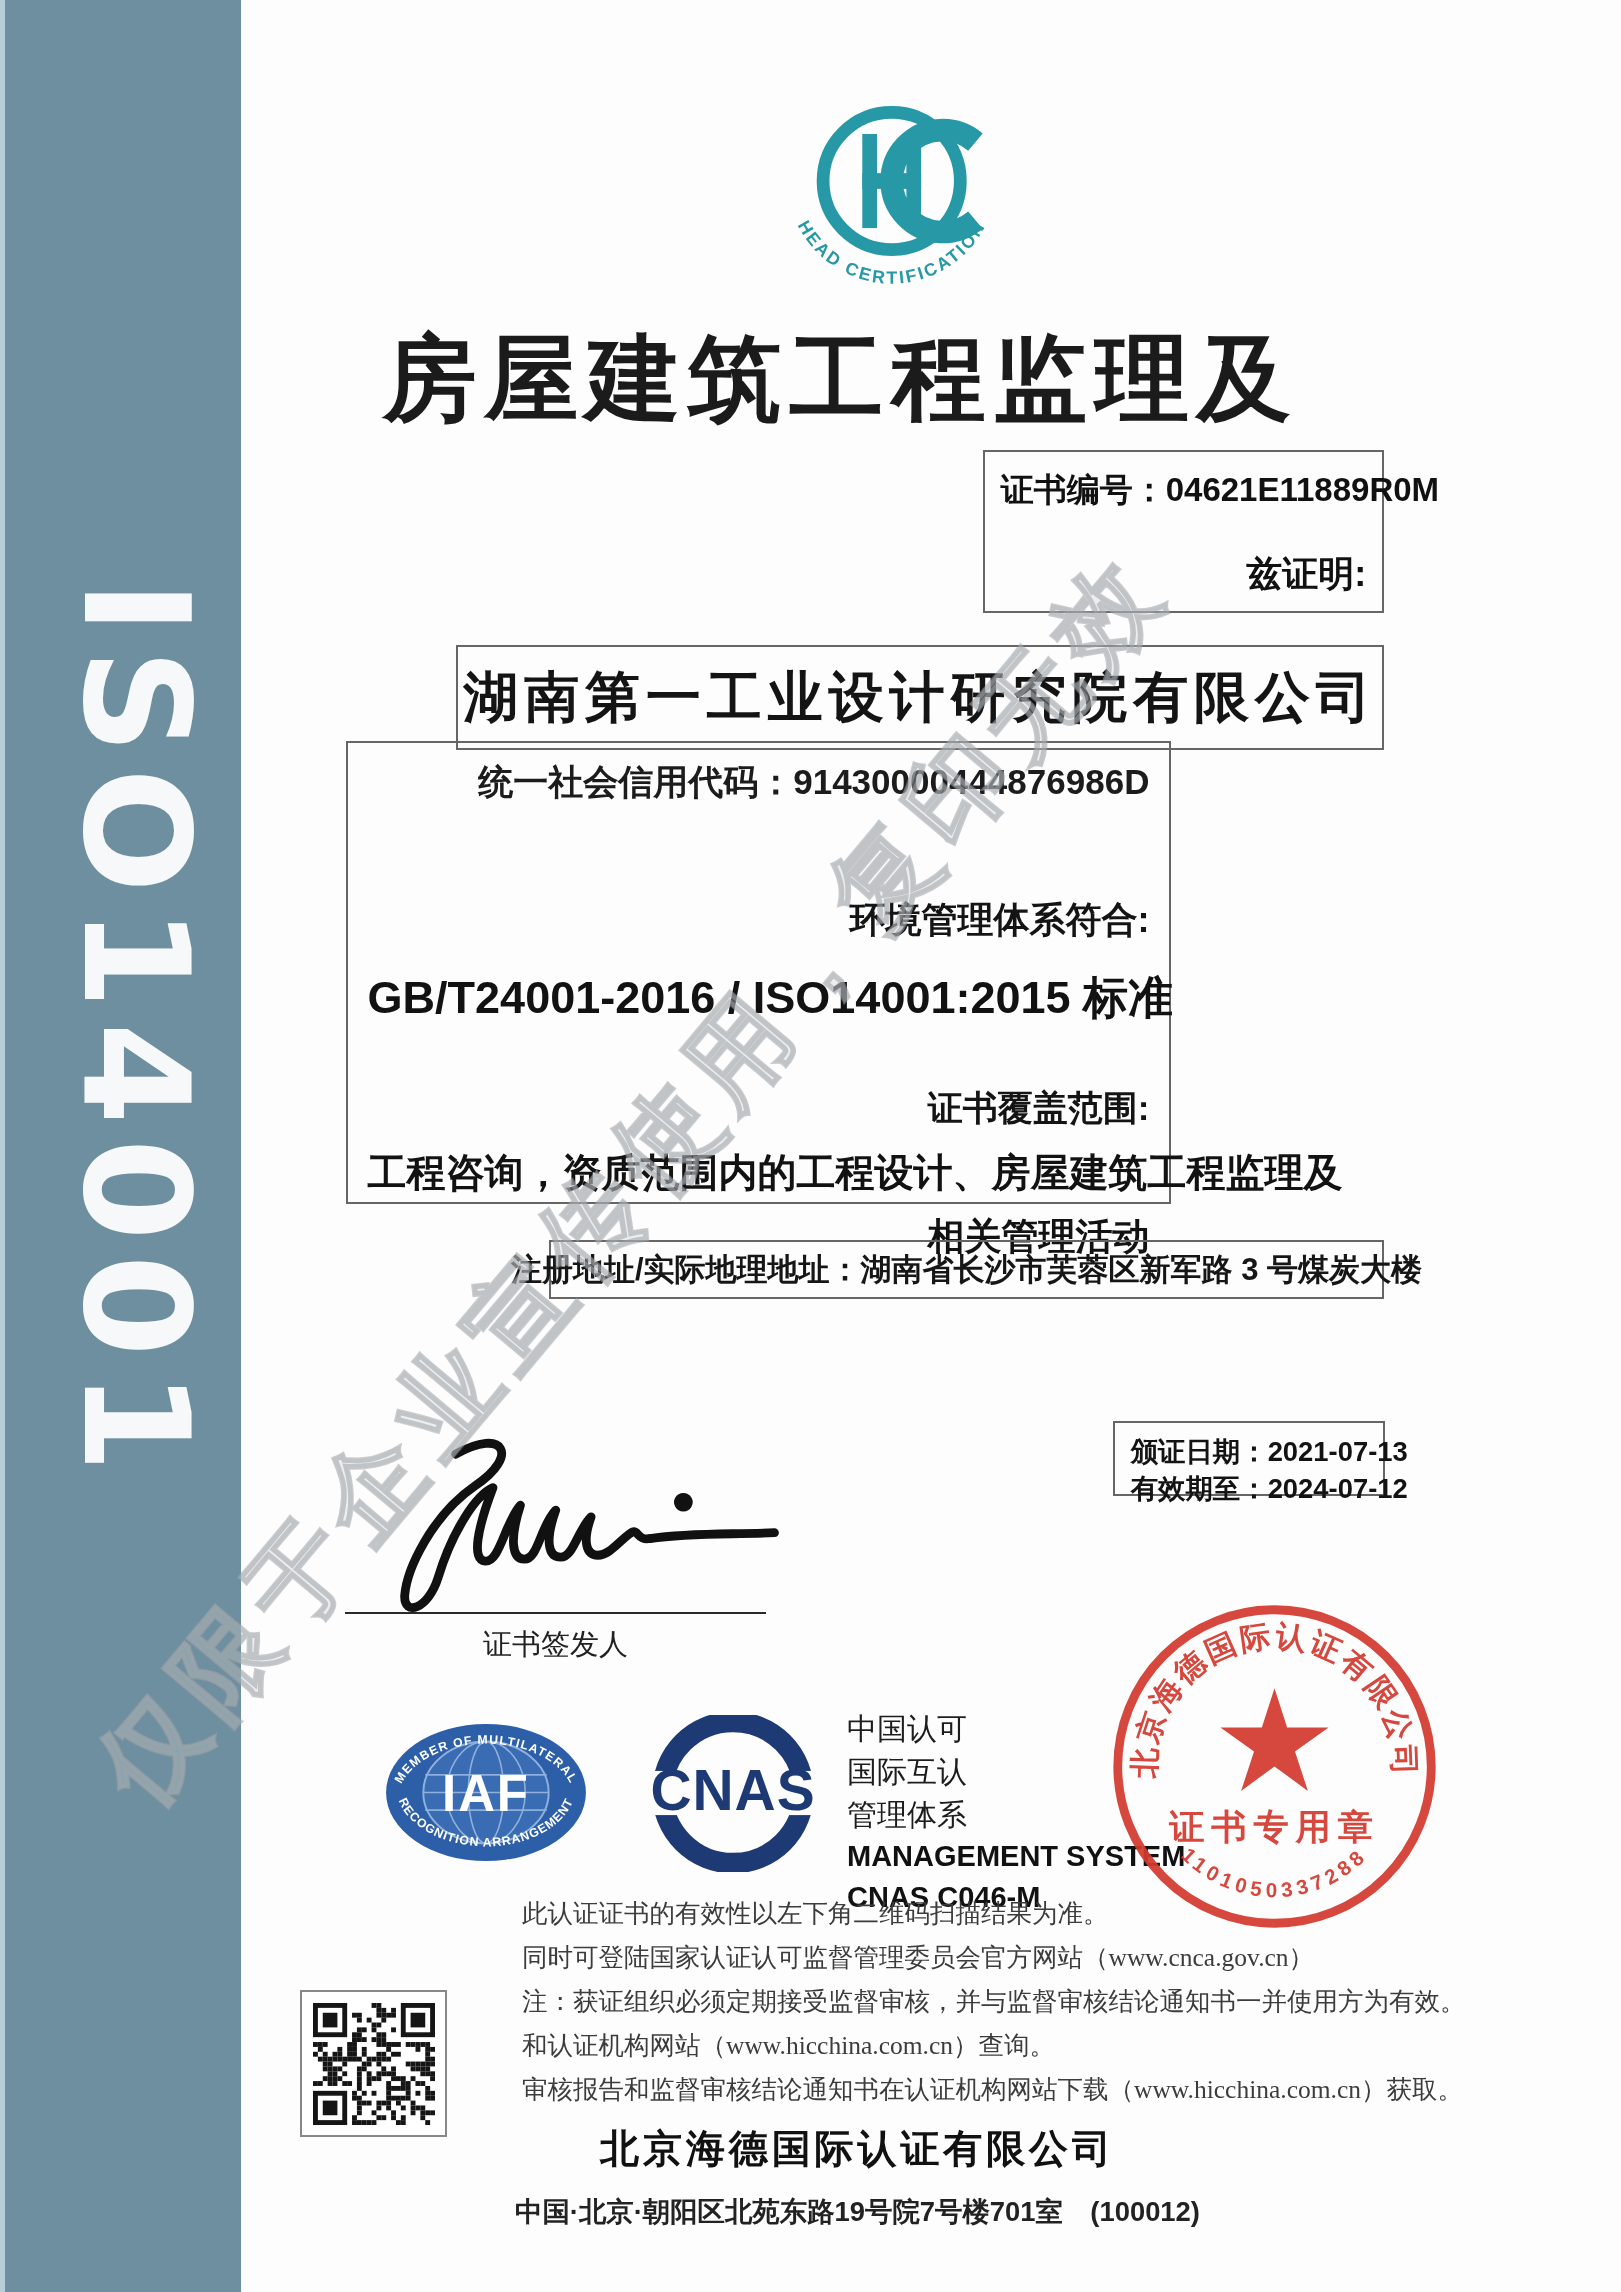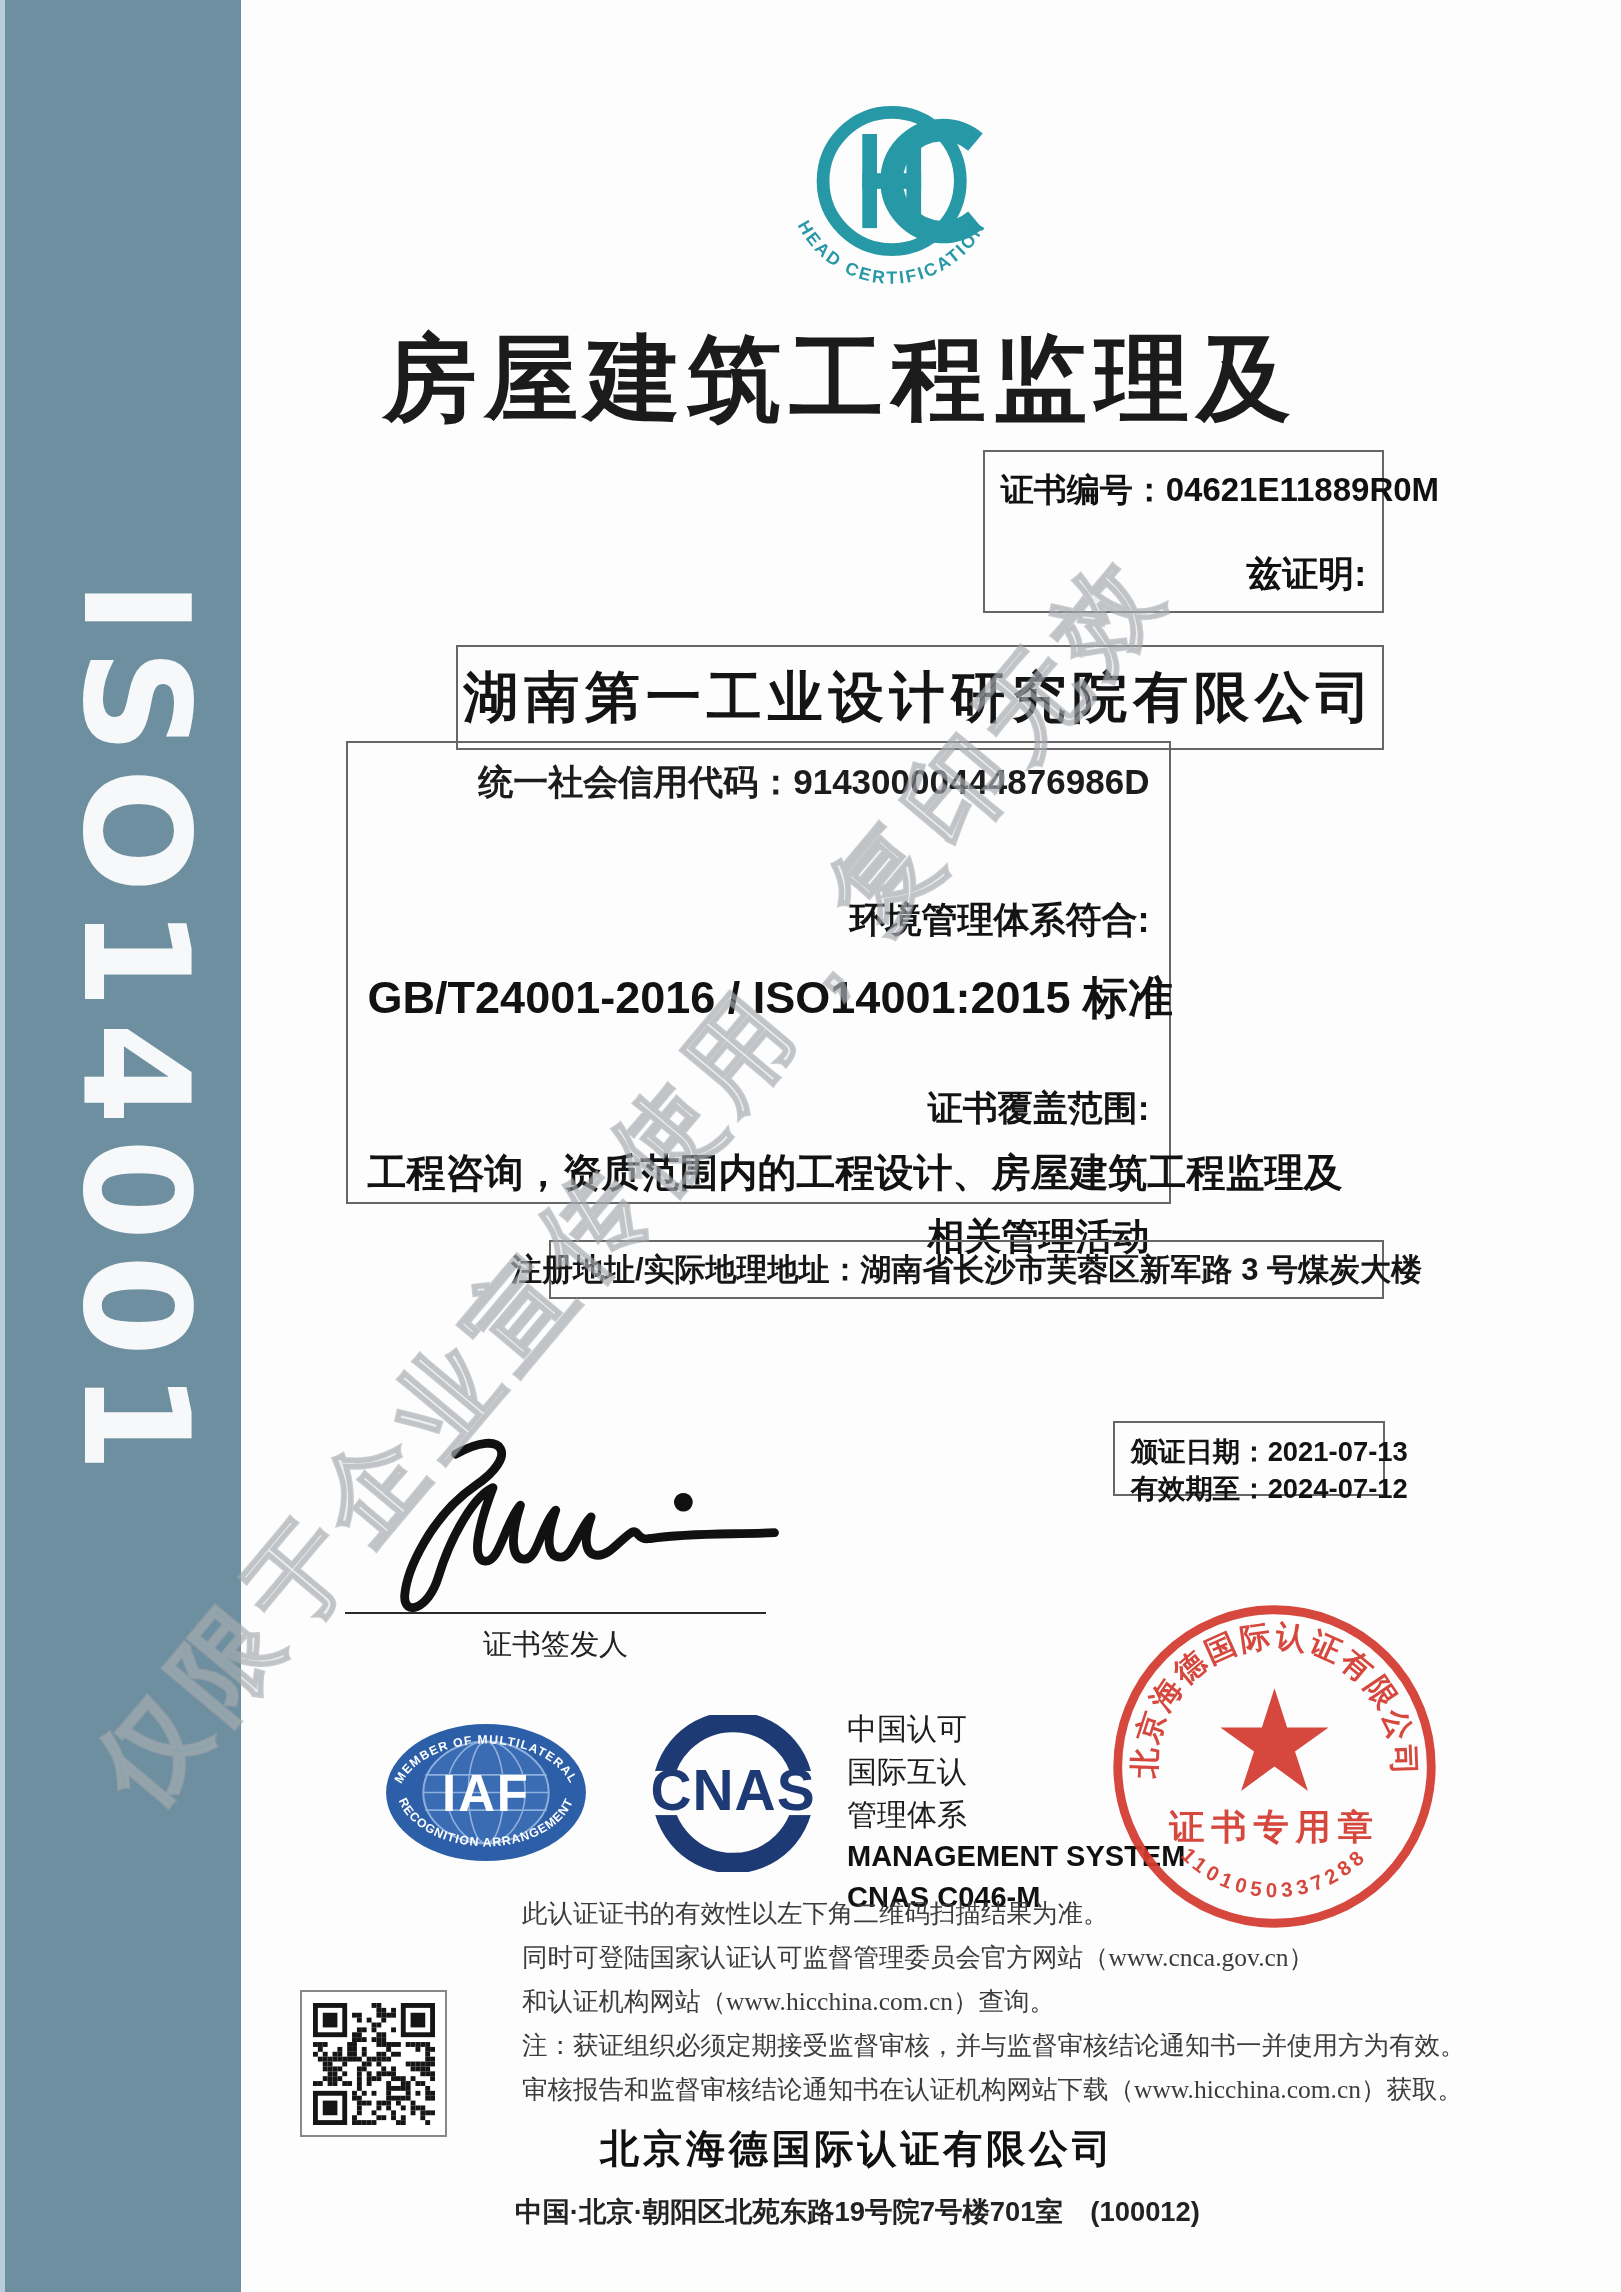--- a/index.html
+++ b/index.html
@@ -417,22 +417,22 @@
         <rect x="100" y="10" width="15" height="15" fill="#151515"></rect>
         <rect x="0" y="90" width="35" height="35" fill="#151515"></rect>
         <rect x="5" y="95" width="25" height="25" fill="#ffffff"></rect>
         <rect x="10" y="100" width="15" height="15" fill="#151515"></rect>
       </svg>
   </div>
 
   <div class="footnotes">
     <div>此认证证书的有效性以左下角二维码扫描结果为准。</div>
     <div>同时可登陆国家认证认可监督管理委员会官方网站（www.cnca.gov.cn）</div>
+    <div>注：获证组织必须定期接受监督审核，并与监督审核结论通知书一并使用方为有效。</div>
     <div>和认证机构网站（www.hicchina.com.cn）查询。</div>
-    <div>注：获证组织必须定期接受监督审核，并与监督审核结论通知书一并使用方为有效。</div>
     <div>审核报告和监督审核结论通知书在认证机构网站下载（www.hicchina.com.cn）获取。</div>
   </div>
 
   <div class="issuer-name">北京海德国际认证有限公司</div>
   <div class="issuer-address">中国·北京·朝阳区北苑东路19号院7号楼701室　(100012)</div>
 
   <div class="watermark">仅限于企业宣传使用，复印无效</div>
 
 </div>
 

